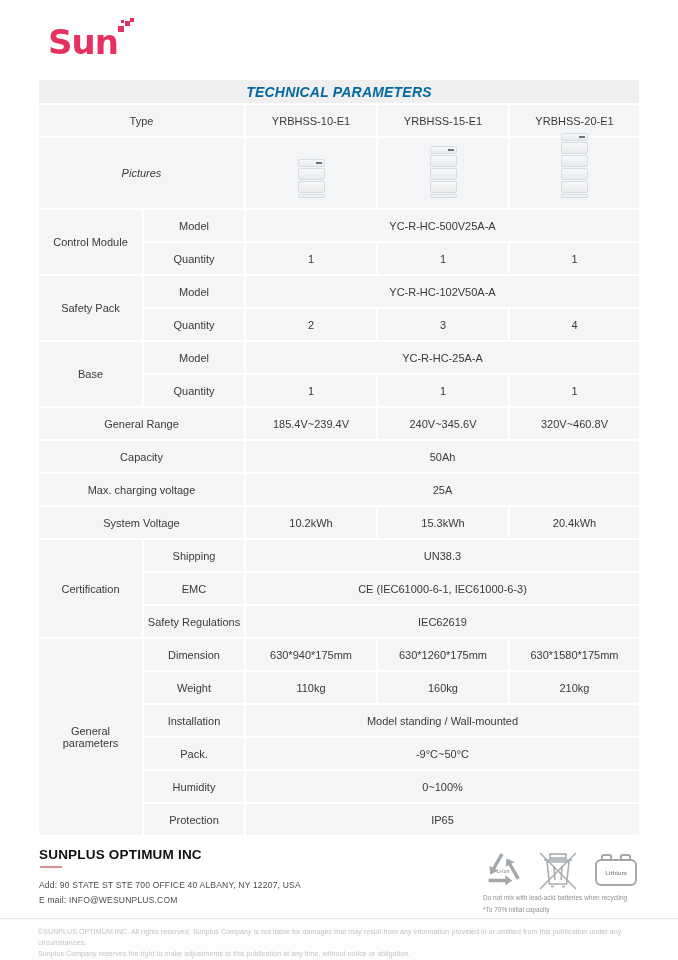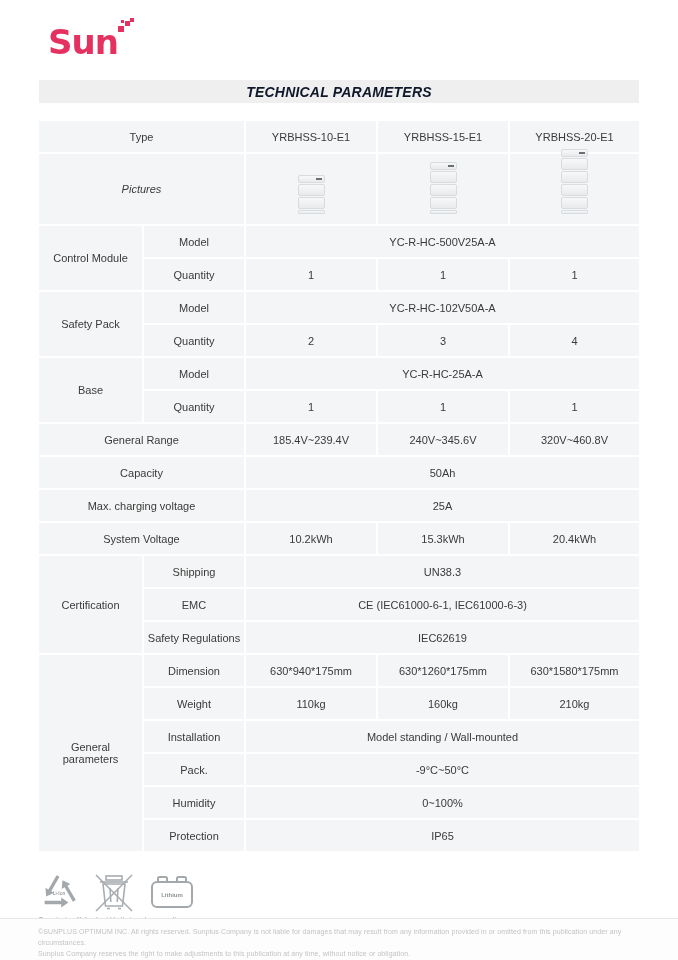--- a/index.html
+++ b/index.html
@@ -14,24 +14,24 @@
   .sparkle { position:absolute; right:-16px; top:-4px; width:16px; height:16px; }
   .sparkle i { position:absolute; background:#e5315f; display:block; }
   .sparkle .s1 { width:6px; height:6px; left:0; top:8px; }
   .sparkle .s2 { width:5px; height:5px; left:7px; top:3px; }
   .sparkle .s3 { width:4px; height:4px; left:12px; top:0; }
   .sparkle .s4 { width:3px; height:3px; left:3px; top:2px; }
 
   
   .title-band { width:600px; margin:0 auto; background:#efefef; height:23px;
                 display:flex; align-items:center; justify-content:center; }
-  .title-band span { color:#0f172a; font-size:14px; font-weight:bold; font-style:italic; letter-spacing:.2px; }
-
-  
-  table.spec { width:600px; margin:16px auto; border-collapse:separate; border-spacing:2px; table-layout:fixed; }
+  .title-band span { color:#0369a1; font-size:14px; font-weight:bold; font-style:italic; letter-spacing:.2px; }
+
+  
+  table.spec { width:600px; margin:0 auto; border-collapse:separate; border-spacing:2px; table-layout:fixed; }
   table.spec td { background:#f4f5f6; text-align:center; vertical-align:middle;
                   font-size:11px; color:#3a3a3a; height:31px; padding:1px 3px; }
   tr.pic-row td { height:70px;font-style:italic; }
   td.pic { background:#f6f7f8; }
   .stack-wrap { display:flex; align-items:flex-end; justify-content:center; height:62px; padding-bottom:6px; }
   .stack { width:27px; display:flex; flex-direction:column; }
   .mod { border:1px solid #d9dcdf; background:linear-gradient(180deg,#f7f8f9,#e8eaec); border-radius:2px; margin-bottom:1px; }
   .mod-top { height:8px; position:relative; }
   .mod-top::after { content:""; position:absolute; right:2px; top:2px; width:6px; height:2px; background:#6a6f74; }
   .mod-pack { height:12px; }
@@ -225,20 +225,26 @@
         <td colspan="3">0~100%</td>
       </tr>
       <tr>
         <td>Protection</td>
         <td colspan="3">IP65</td>
       </tr>
     </tbody>
   </table>
 
   <div class="footer">
+    <div class="footer-left">
+      <div class="company">SUNPLUS OPTIMUM INC</div>
+      <div class="company-underline"></div>
+      <div class="addr-line">Add: 90 STATE ST STE 700 OFFICE 40 ALBANY, NY 12207, USA</div>
+      <div class="addr-line">E mail: INFO@WESUNPLUS.COM</div>
+    </div>
 
     <div class="footer-right">
       <div class="icon-row">
         <svg width="40" height="42" viewBox="0 0 36 38">
           <g fill="#a3a8ac">
             <path d="M5 27 L20 27 L20 24 L26.5 28.5 L20 33 L20 30 L5 30 Z" transform="rotate(0 18 20)"></path>
             <path d="M5 27 L20 27 L20 24 L26.5 28.5 L20 33 L20 30 L5 30 Z" transform="rotate(120 18 20)"></path>
             <path d="M5 27 L20 27 L20 24 L26.5 28.5 L20 33 L20 30 L5 30 Z" transform="rotate(240 18 20)"></path>
           </g>
           <text x="18" y="22" font-size="4.6" text-anchor="middle" fill="#7d8286" font-family="Liberation Sans, sans-serif">Li-Ion</text>

